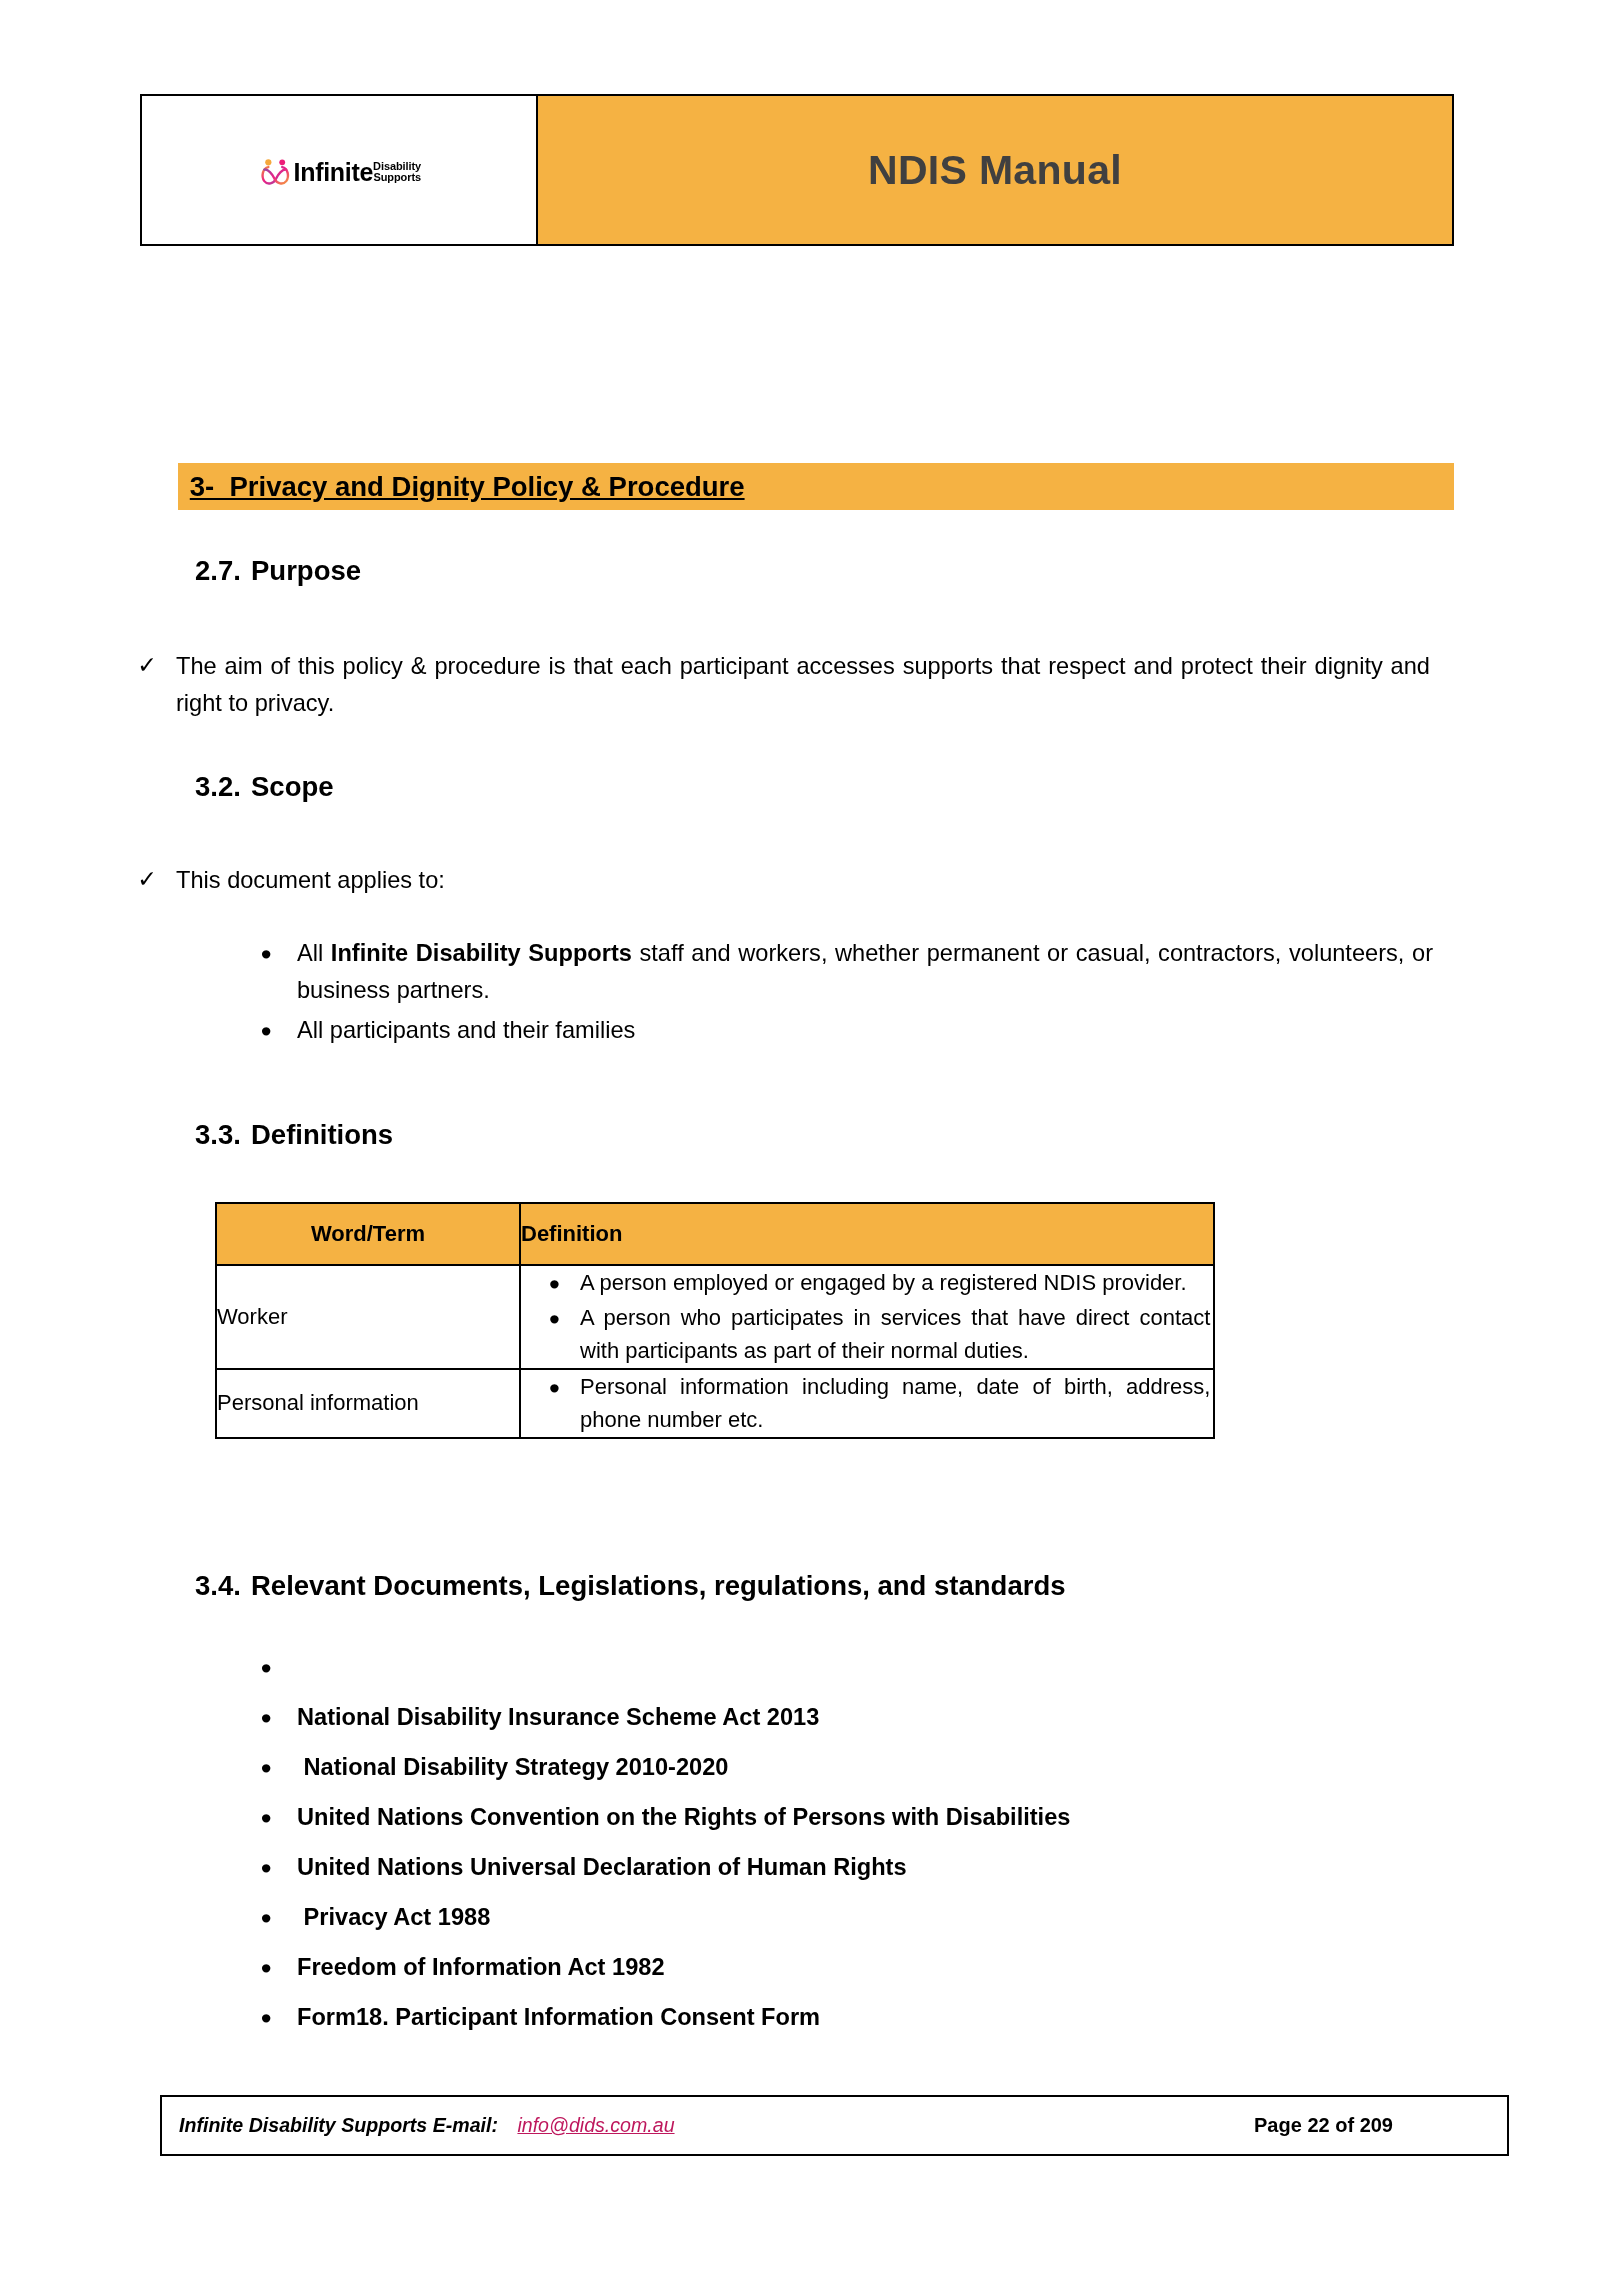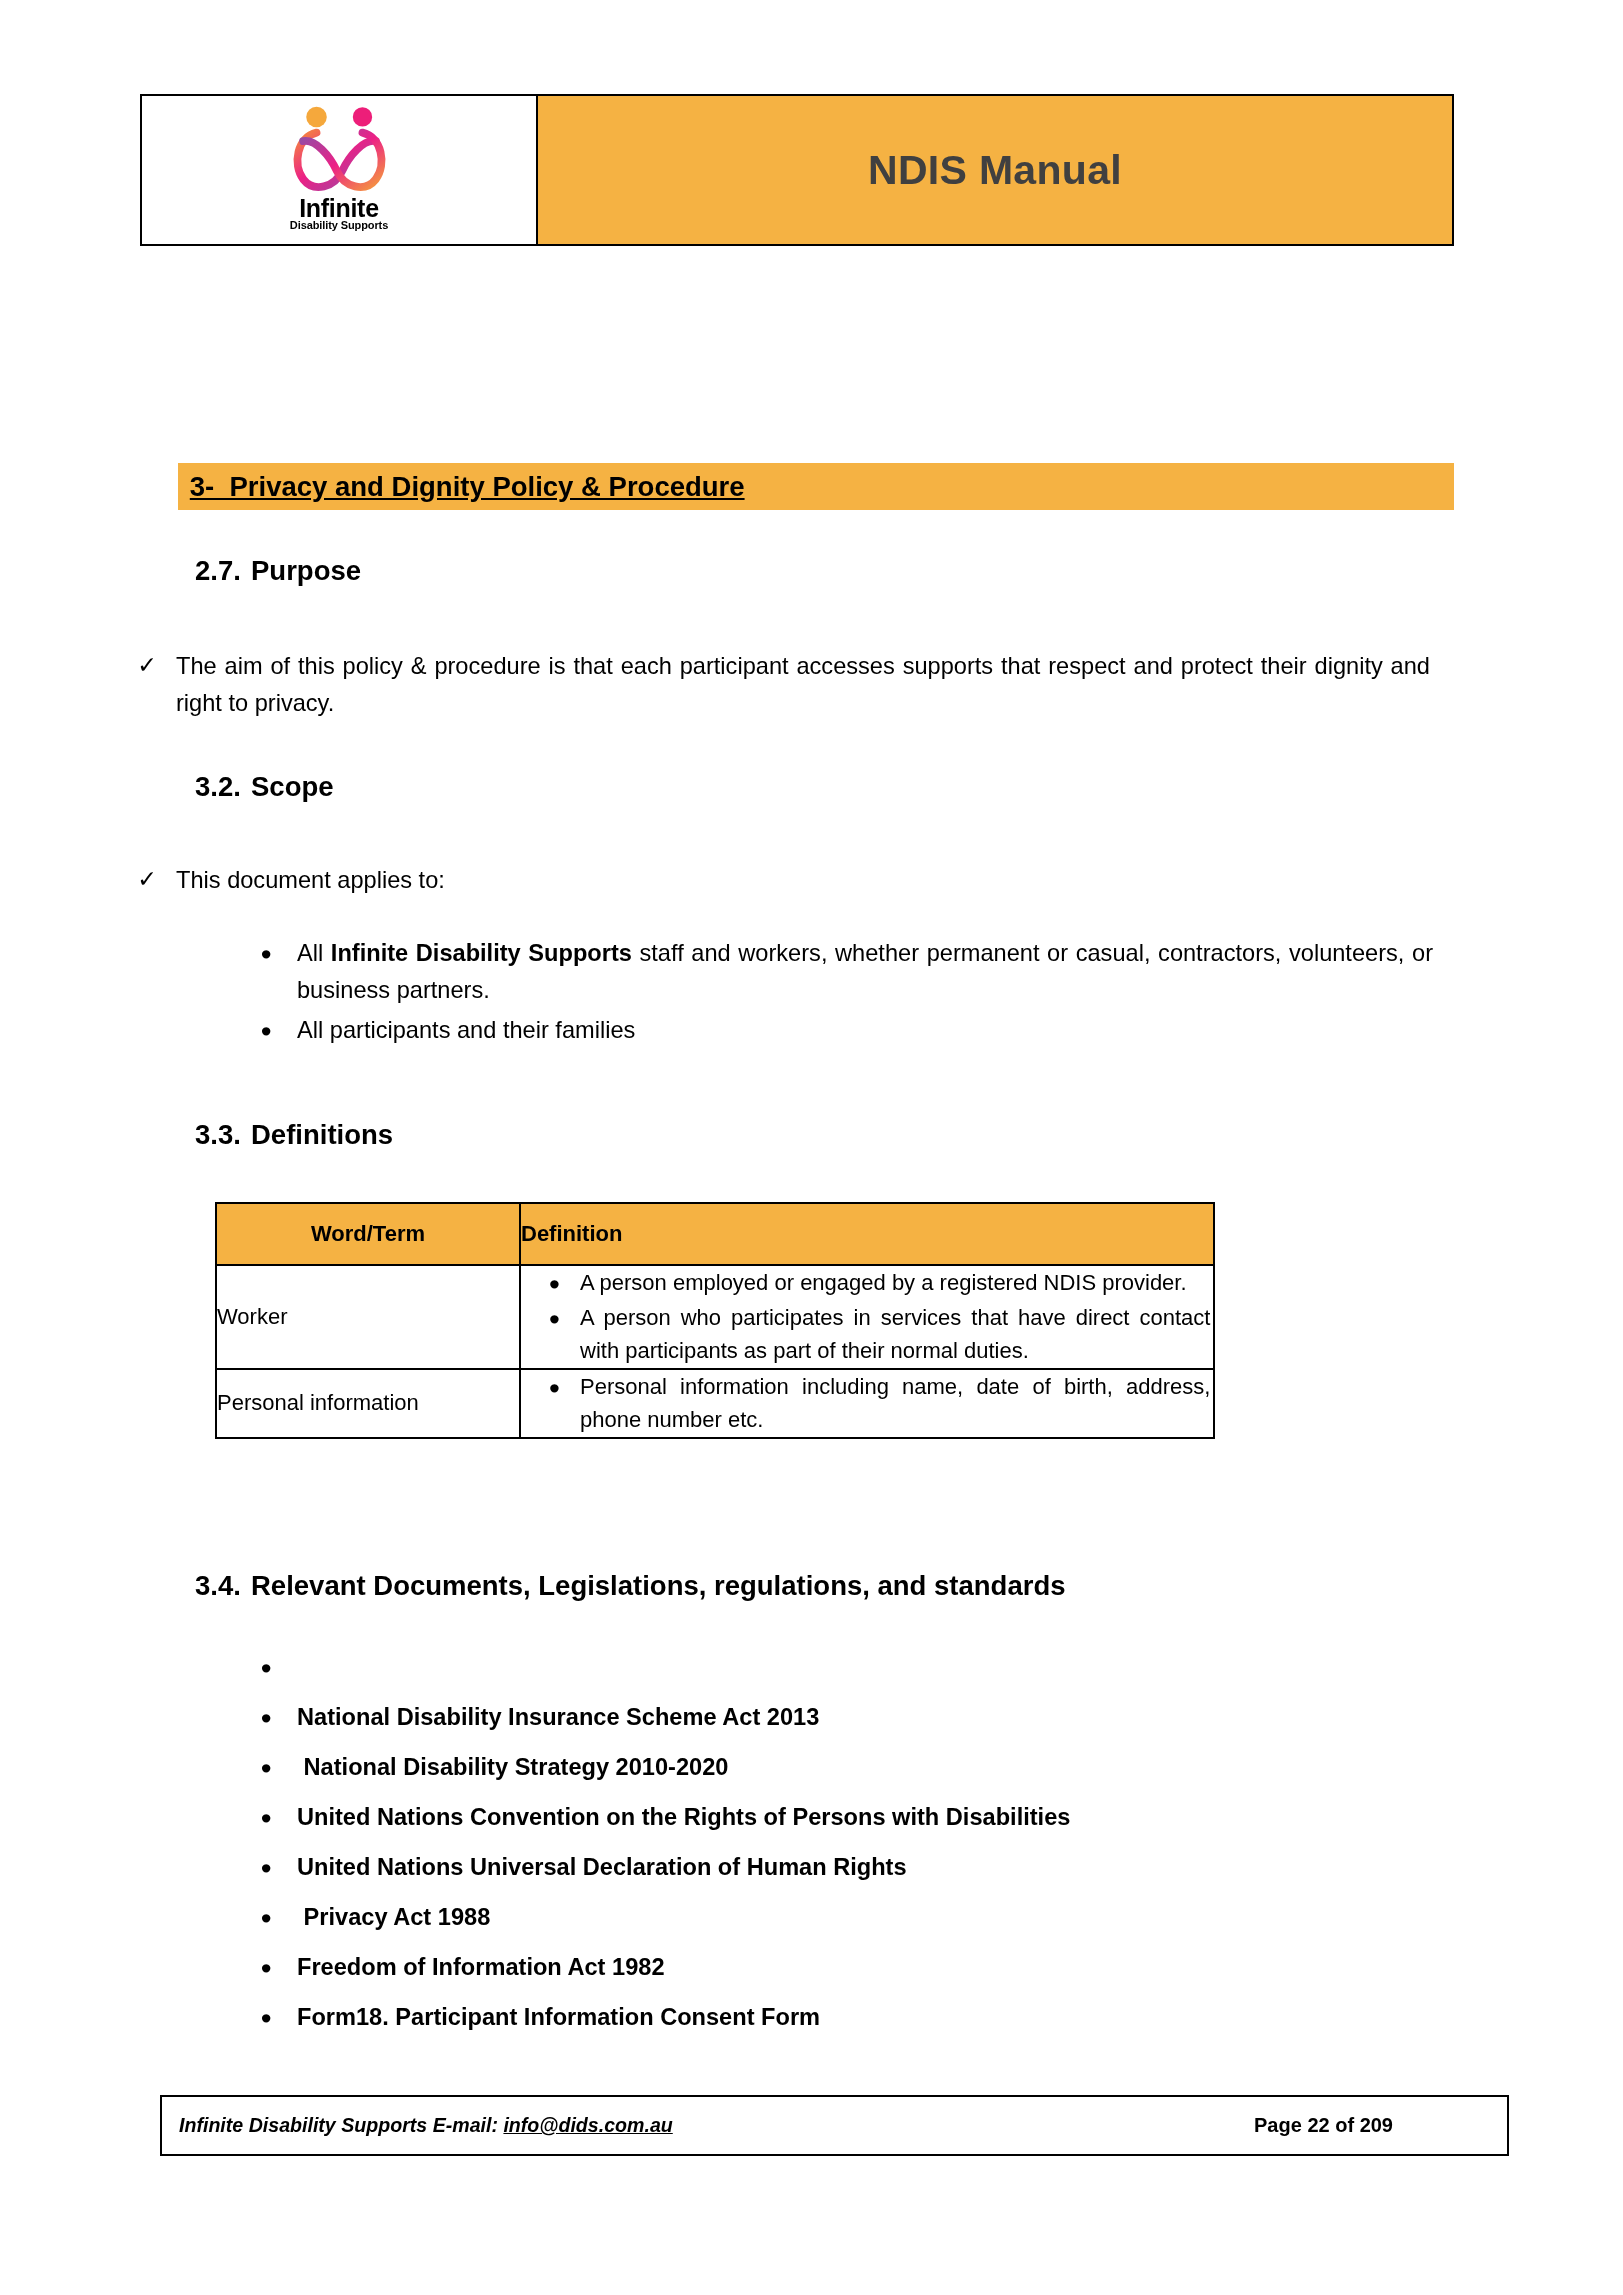--- a/index.html
+++ b/index.html
@@ -60,21 +60,20 @@
     font-size: 41px;
     font-weight: bold;
     letter-spacing: 0.3px;
   }
 
   
   .logo-wrap {
     width: 164px;
     height: 141px;
     display: flex;
-    flex-direction: column;
     align-items: center;
     justify-content: flex-start;
     padding-top: 3.9px;
     box-sizing: border-box;
   }
   .logo-mark { width: 121px; height: 92px; display: block; }
   .logo-word {
     font-size: 25px;
     font-weight: bold;
     line-height: 0.95;
@@ -232,24 +231,25 @@
     align-items: center;
   }
   .footer-left {
     padding-left: 17px;
     font-size: 19.6px;
     font-weight: bold;
     font-style: italic;
     white-space: nowrap;
   }
   .footer-link {
-    color: #000000;
+    color: #be185d;
     text-decoration: underline;
     font-style: italic;
-    font-weight: bold;
+    font-weight: normal;
+    margin-left: 14px;
   }
   .footer-right {
     margin-left: auto;
     padding-right: 114px;
     font-size: 20px;
     font-weight: bold;
     white-space: nowrap;
   }
 </style>
 </head>

